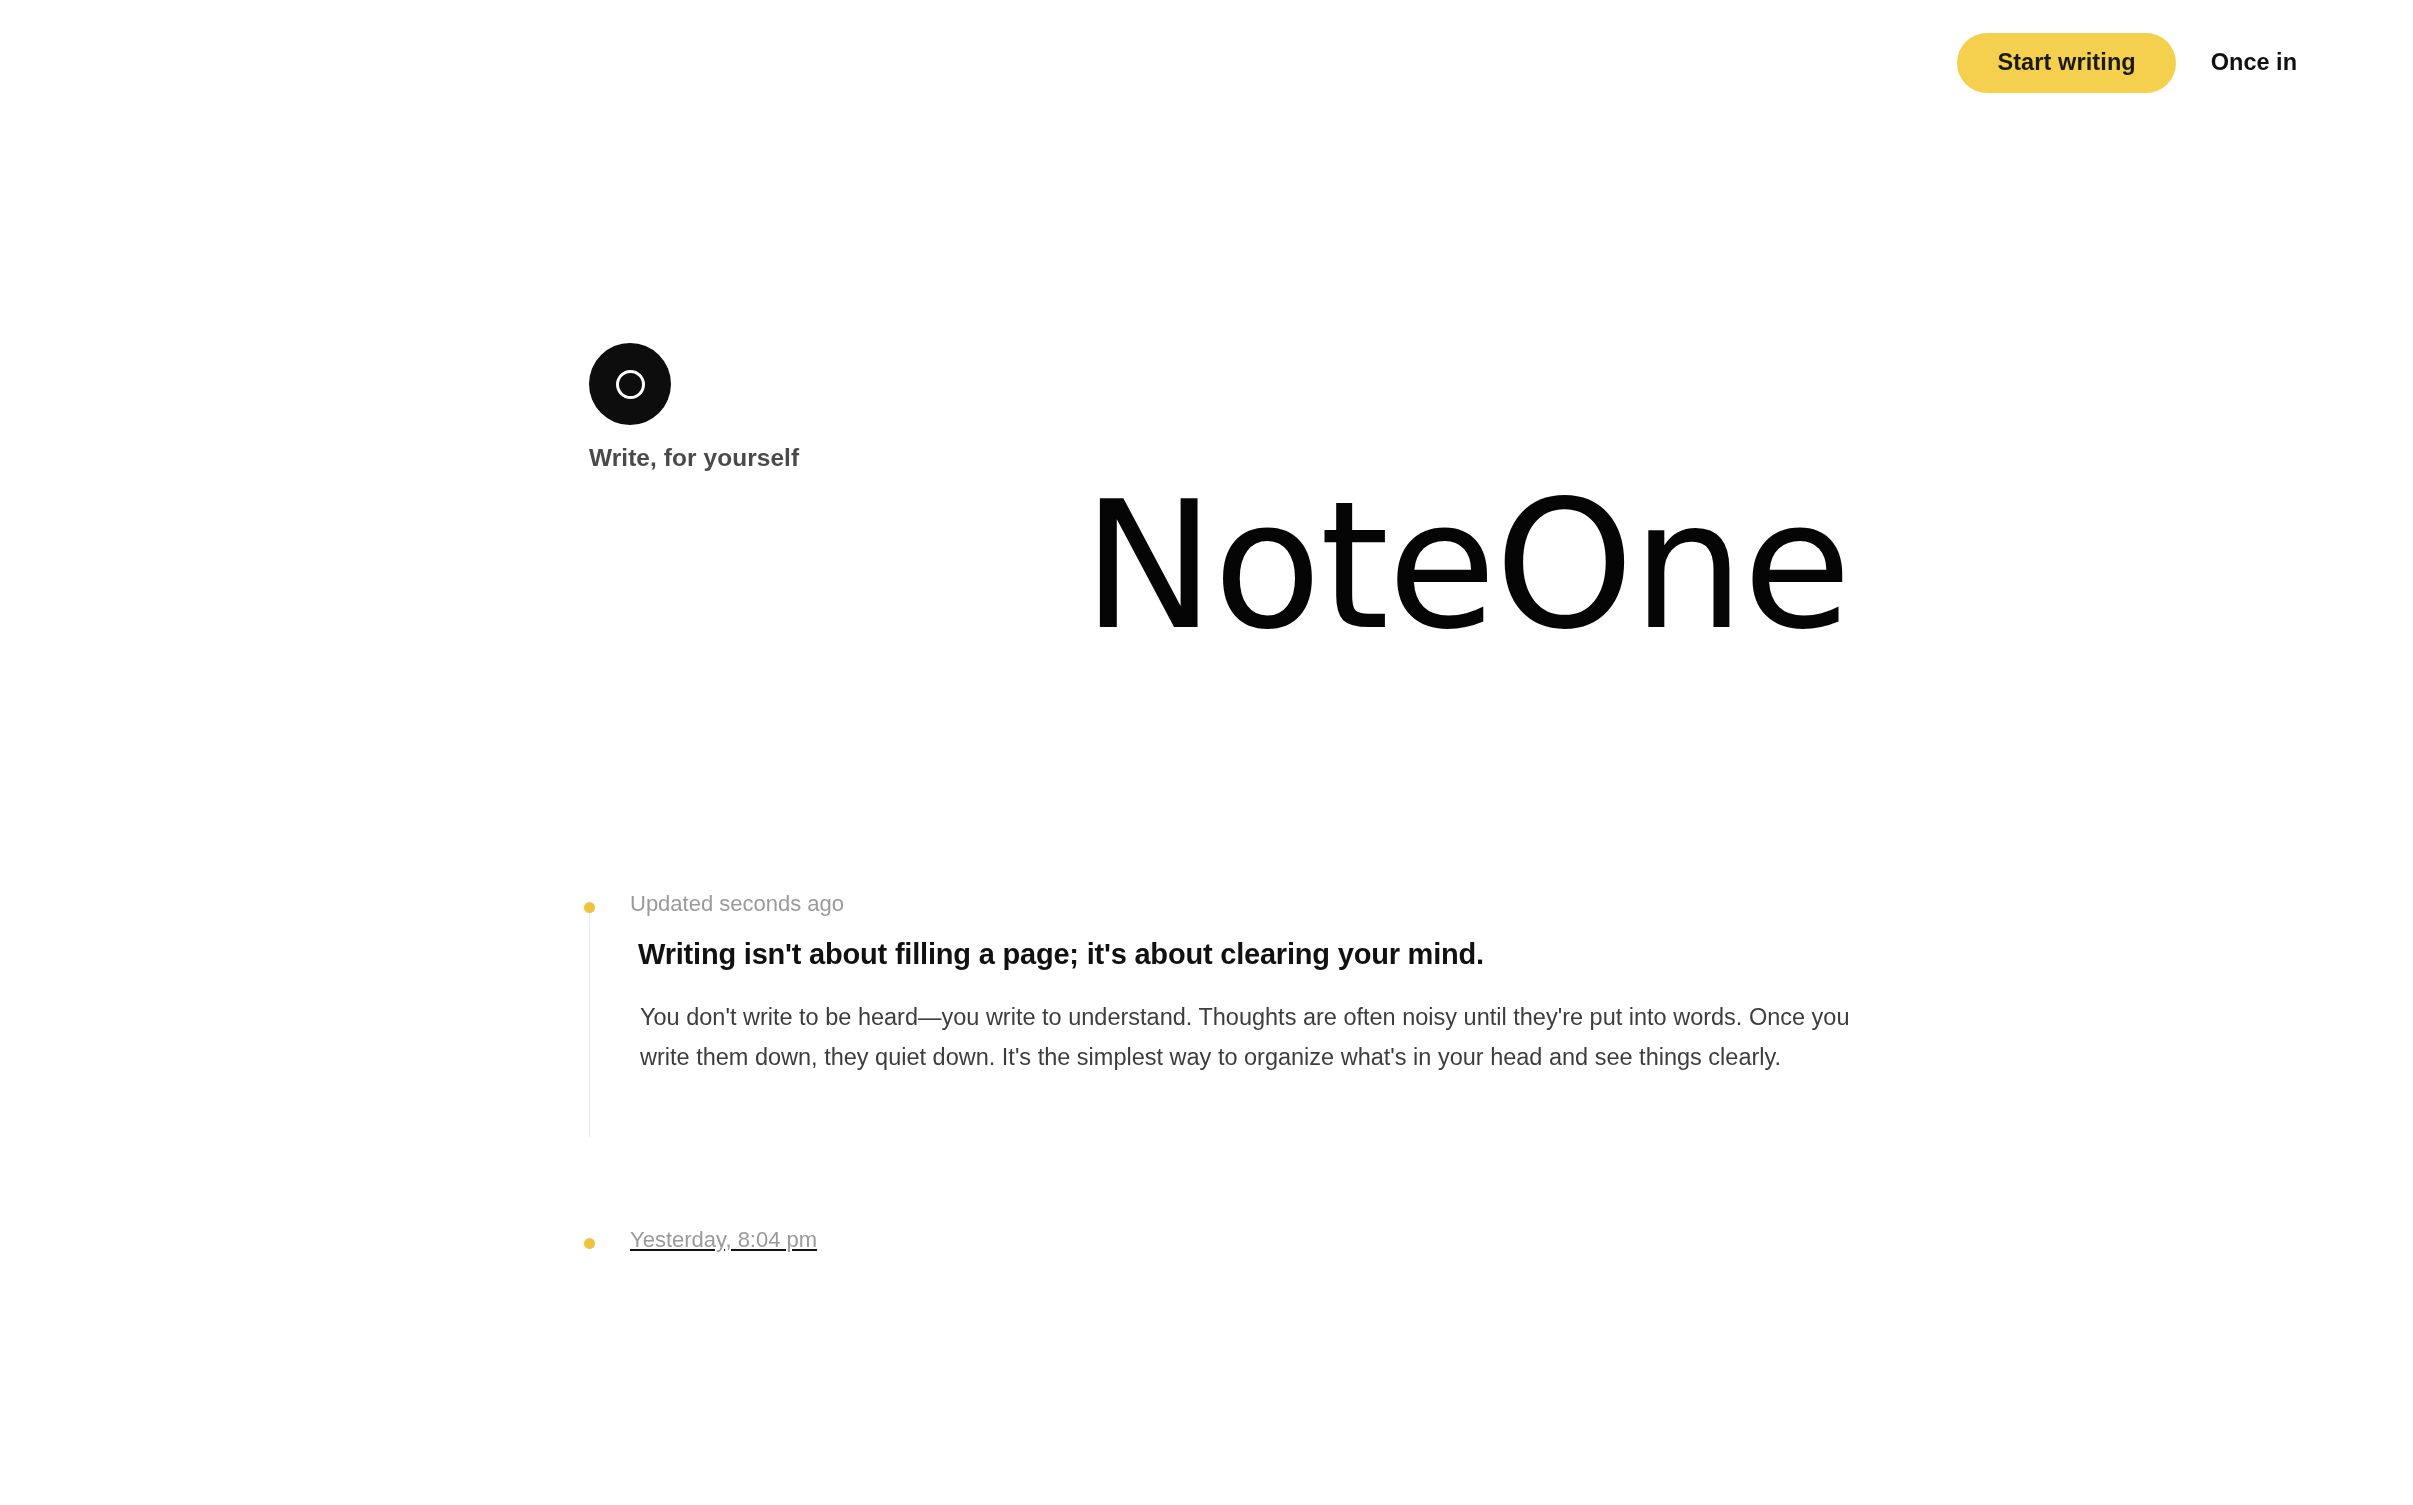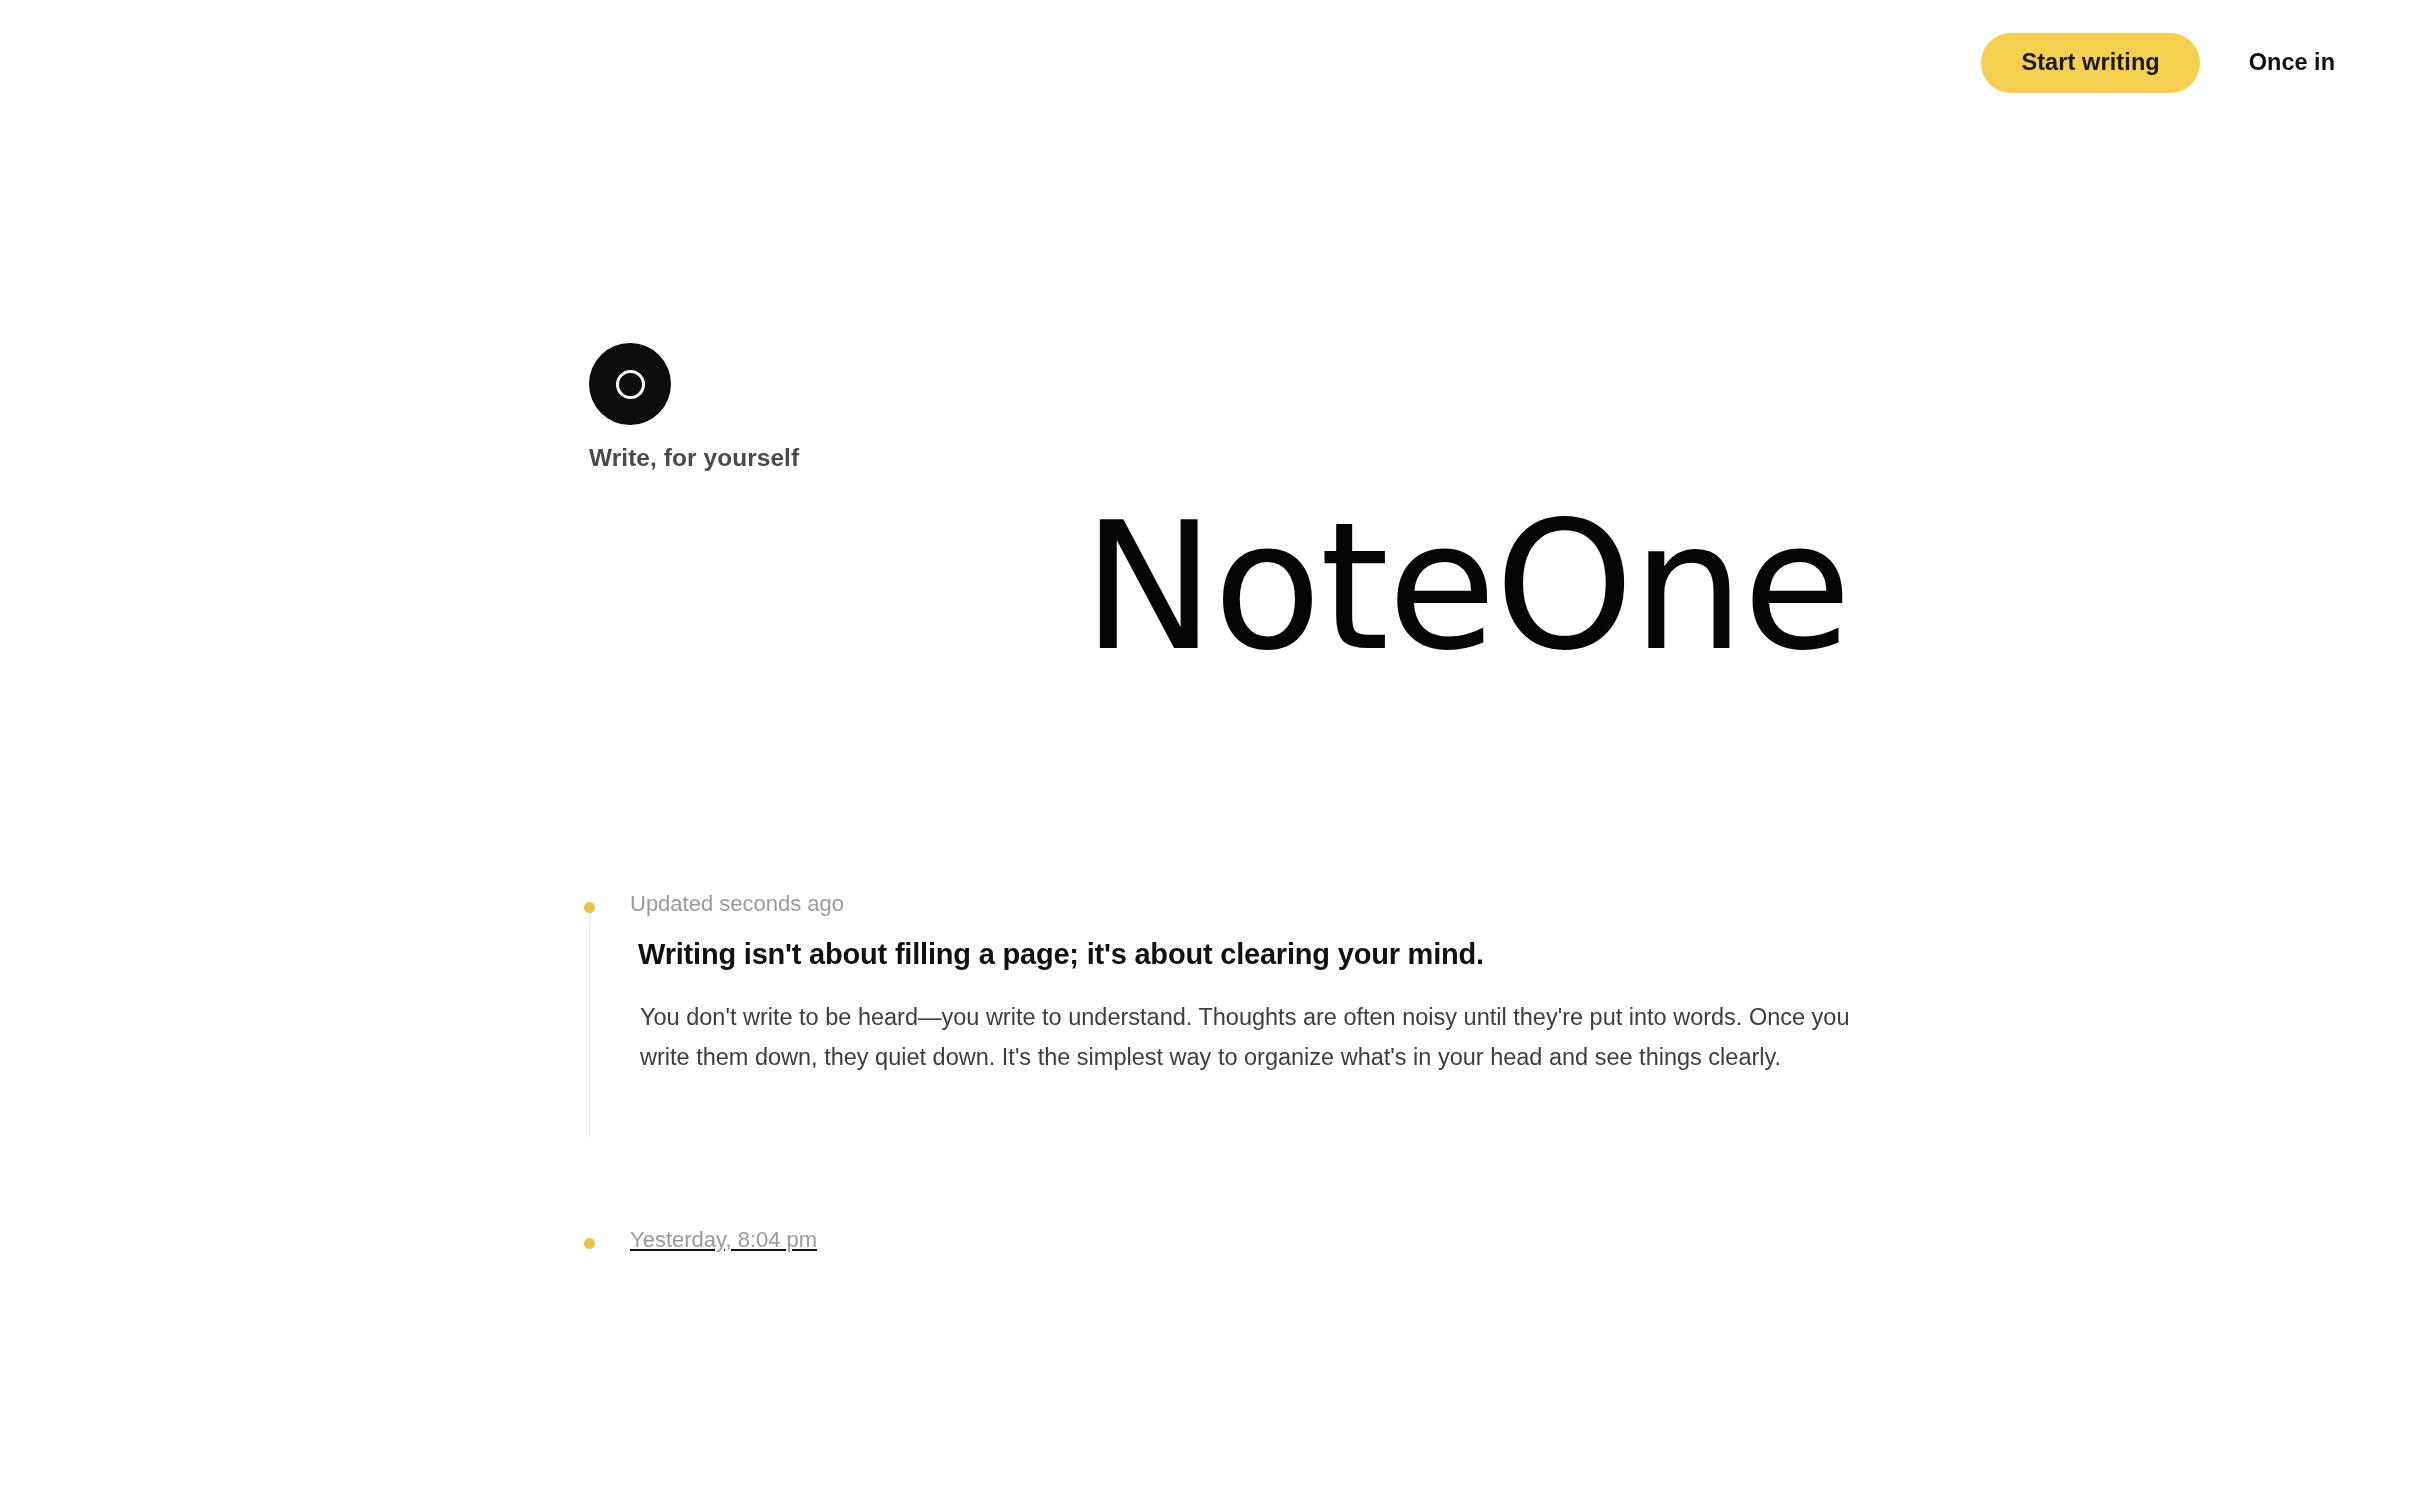--- a/index.html
+++ b/index.html
@@ -20,22 +20,22 @@
   
   .topnav {
     position: absolute;
     top: 0;
     left: 0;
     width: 100%;
     height: 126px;
     display: flex;
     align-items: center;
     justify-content: flex-end;
-    padding-right: 63px;
-    gap: 34px;
+    padding-right: 101px;
+    gap: 20px;
   }
   .btn-start {
     background: #f5d04e;
     color: #1a1a1a;
     border: none;
     border-radius: 840px;
     font-size: 23.5px;
     font-weight: 700;
     letter-spacing: 0.1px;
     padding: 18.5px 40px;
@@ -76,21 +76,21 @@
     width: 29px;
     height: 29px;
     border-radius: 50%;
     border: 3.4px solid #ffffff;
   }
   .tagline {
     font-size: 24.4px;
     font-weight: 700;
     color: #4a4a4a;
     letter-spacing: 0.1px;
-    margin: 0 0 23px 0;
+    margin: 0 0 2px 0;
   }
   .wordmark {
     font-size: 177px;
     font-weight: 400;
     letter-spacing: -1.7px;
     line-height: 1.05;
     margin: 0;
     color: #050505;
     font-family: "DejaVu Sans", sans-serif;
     text-align: right;

